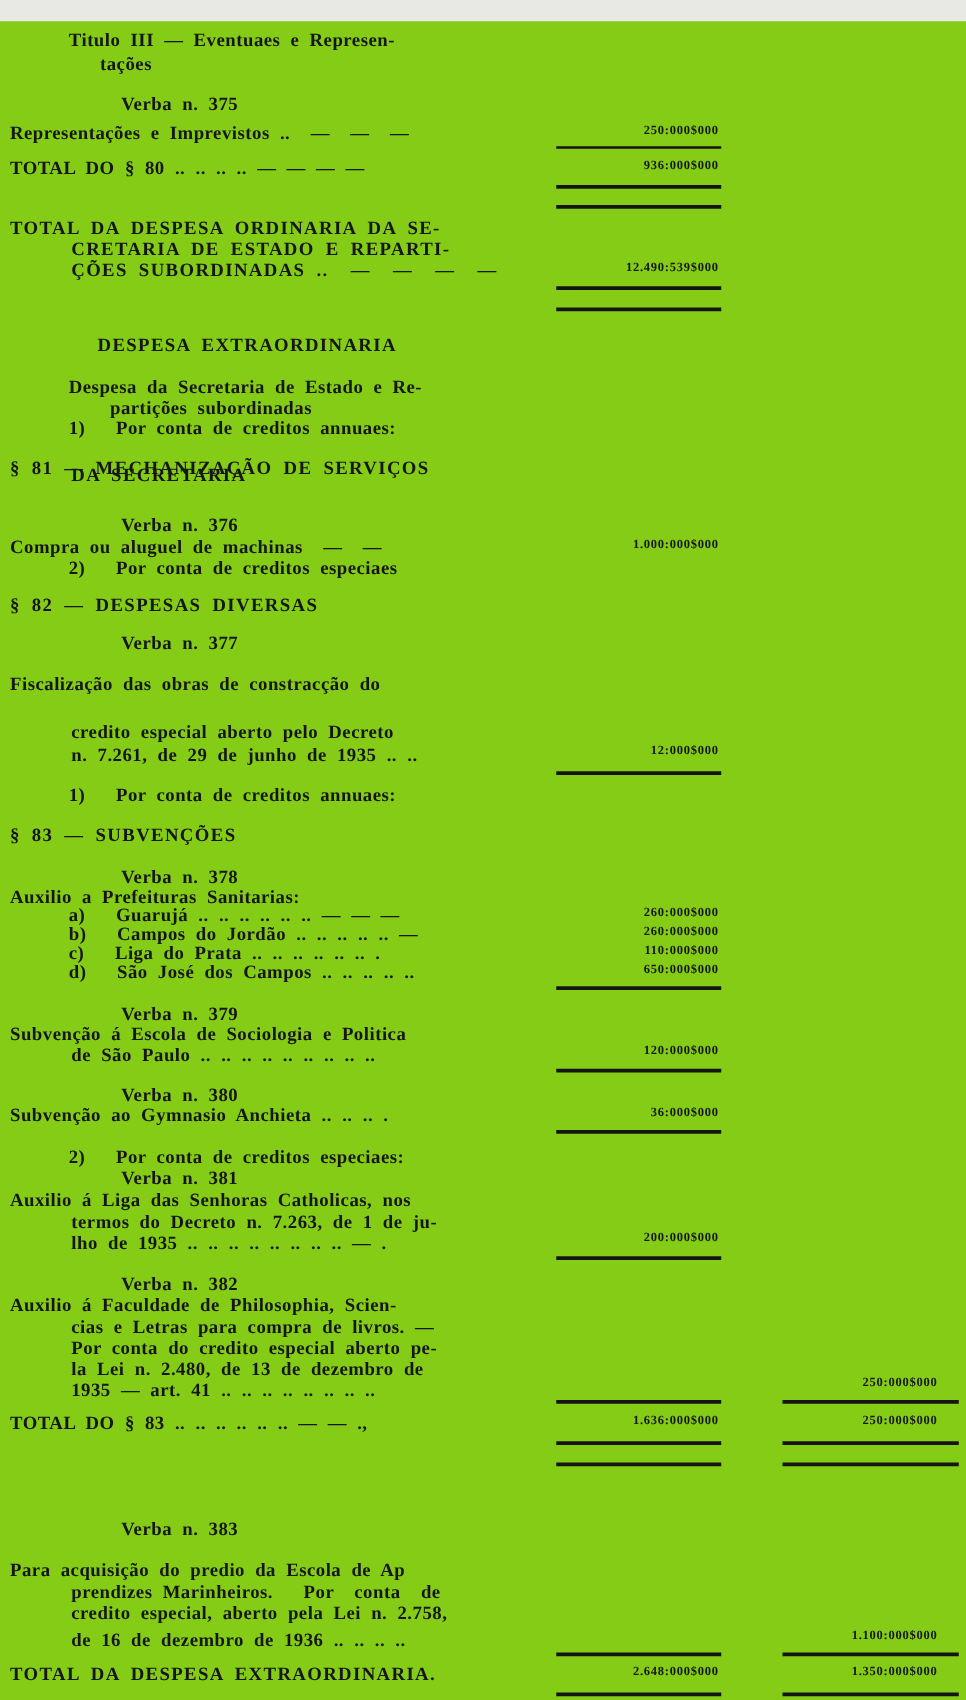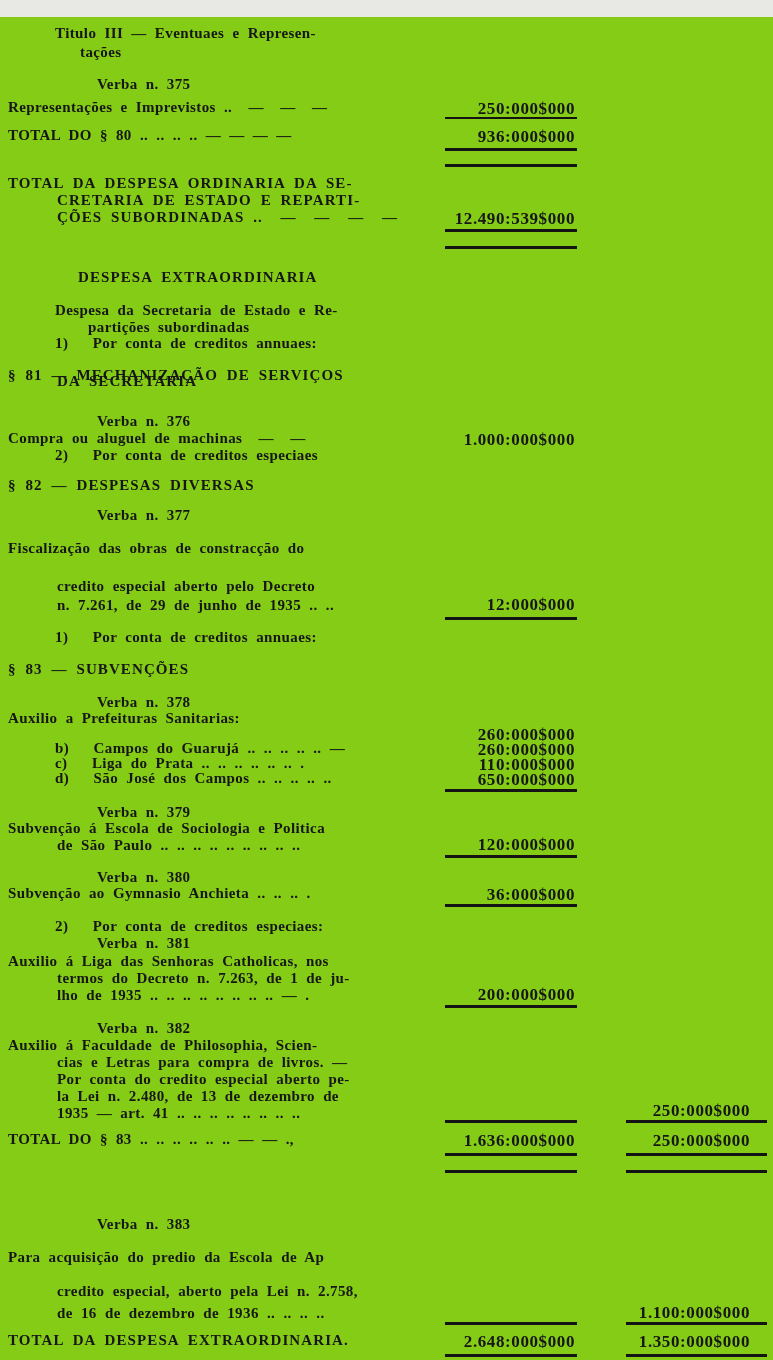--- a/index.html
+++ b/index.html
@@ -19,21 +19,21 @@
     white-space:pre;
     letter-spacing:0.4px;
     word-spacing:4px;
     line-height:16px;
   }
   .hd { letter-spacing:1.1px; }           
   .amt {
     position:absolute;
     white-space:pre;
     letter-spacing:0.6px;
-    font-size:17px;
+    font-size:10px;
   }
   .a1 { right:198px; }                    
   .a2 { right:23px;  }                    
   .rl { position:absolute; height:0; border-top:3px solid #141414; }
   .r1 { left:445px; width:132px; }
   .r2 { left:626px; width:141px; }
   .thin { border-top-width:2px; }
 </style>
 </head>
 <body>
@@ -78,22 +78,23 @@
   <div class="ln" style="top:561px; left:57px;">credito especial aberto pelo Decreto</div>
   <div class="ln" style="top:580px; left:57px;">n. 7.261, de 29 de junho de 1935 .. ..</div>
   <div class="amt a1" style="top:578px;">12:000$000</div>
   <div class="rl r1" style="top:600px;"></div>
   <div class="ln" style="top:612px; left:55px;">1)   Por conta de creditos annuaes:</div>
 
   <div class="ln hd" style="top:644px; left:8px;">§ 83 — SUBVENÇÕES</div>
   <div class="ln" style="top:677px; left:97px;">Verba n. 378</div>
   <div class="ln" style="top:693px; left:8px;">Auxilio a Prefeituras Sanitarias:</div>
 
+  <div class="ln" style="top:708px; left:55px;">a)   Guarujá .. .. .. .. .. .. — — —</div>
   <div class="amt a1" style="top:708px;">260:000$000</div>
-  <div class="ln" style="top:723px; left:55px;">b)   Campos do Guarujá .. .. .. .. .. —</div>
+  <div class="ln" style="top:723px; left:55px;">b)   Campos do Jordão .. .. .. .. .. —</div>
   <div class="amt a1" style="top:723px;">260:000$000</div>
   <div class="ln" style="top:738px; left:55px;">c)   Liga do Prata .. .. .. .. .. .. .</div>
   <div class="amt a1" style="top:738px;">110:000$000</div>
   <div class="ln" style="top:753px; left:55px;">d)   São José dos Campos .. .. .. .. ..</div>
   <div class="amt a1" style="top:753px;">650:000$000</div>
   <div class="rl r1" style="top:772px;"></div>
 
   <div class="ln" style="top:787px; left:97px;">Verba n. 379</div>
   <div class="ln" style="top:803px; left:8px;">Subvenção á Escola de Sociologia e Politica</div>
   <div class="ln" style="top:820px; left:57px;">de São Paulo .. .. .. .. .. .. .. .. ..</div>
@@ -126,20 +127,21 @@
   <div class="ln" style="top:1114px; left:8px;">TOTAL DO § 83 .. .. .. .. .. .. — — .,</div>
   <div class="amt a1" style="top:1114px;">1.636:000$000</div>
   <div class="amt a2" style="top:1114px;">250:000$000</div>
   <div class="rl r1" style="top:1136px;"></div>
   <div class="rl r2" style="top:1136px;"></div>
   <div class="rl r1" style="top:1153px;"></div>
   <div class="rl r2" style="top:1153px;"></div>
 
   <div class="ln" style="top:1199px; left:97px;">Verba n. 383</div>
   <div class="ln" style="top:1232px; left:8px;">Para acquisição do predio da Escola de Ap</div>
+  <div class="ln" style="top:1249px; left:57px;">prendizes Marinheiros.   Por  conta  de</div>
   <div class="ln" style="top:1266px; left:57px;">credito especial, aberto pela Lei n. 2.758,</div>
   <div class="ln" style="top:1288px; left:57px;">de 16 de dezembro de 1936 .. .. .. ..</div>
   <div class="amt a2" style="top:1286px;">1.100:000$000</div>
   <div class="rl r1" style="top:1305px;"></div>
   <div class="rl r2" style="top:1305px;"></div>
 
   <div class="ln hd" style="top:1315px; left:8px;">TOTAL DA DESPESA EXTRAORDINARIA.</div>
   <div class="amt a1" style="top:1315px;">2.648:000$000</div>
   <div class="amt a2" style="top:1315px;">1.350:000$000</div>
   <div class="rl r1" style="top:1337px;"></div>

